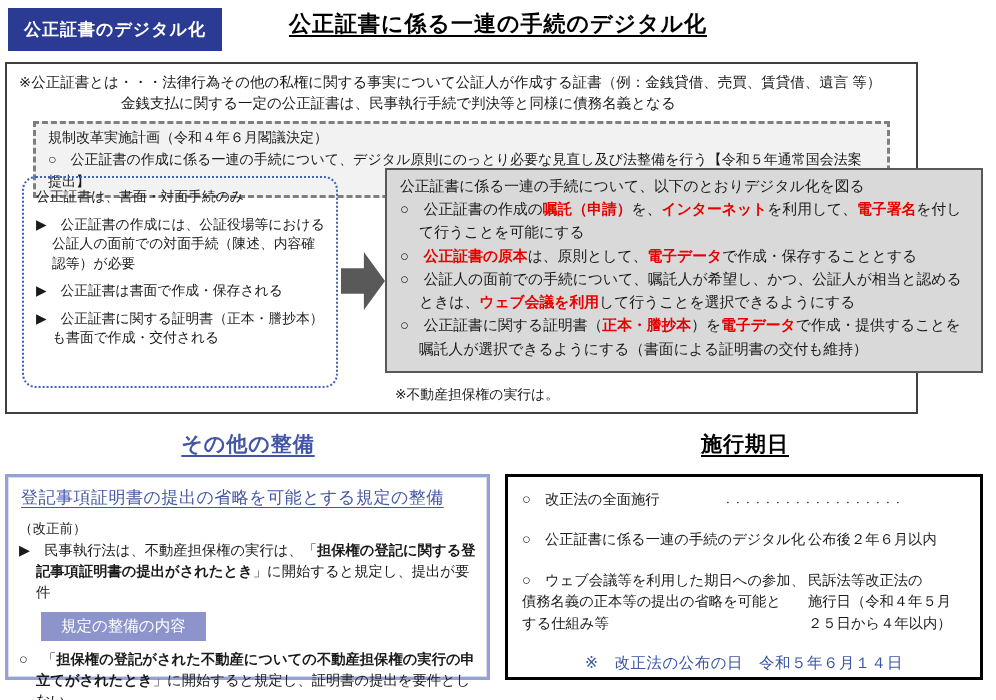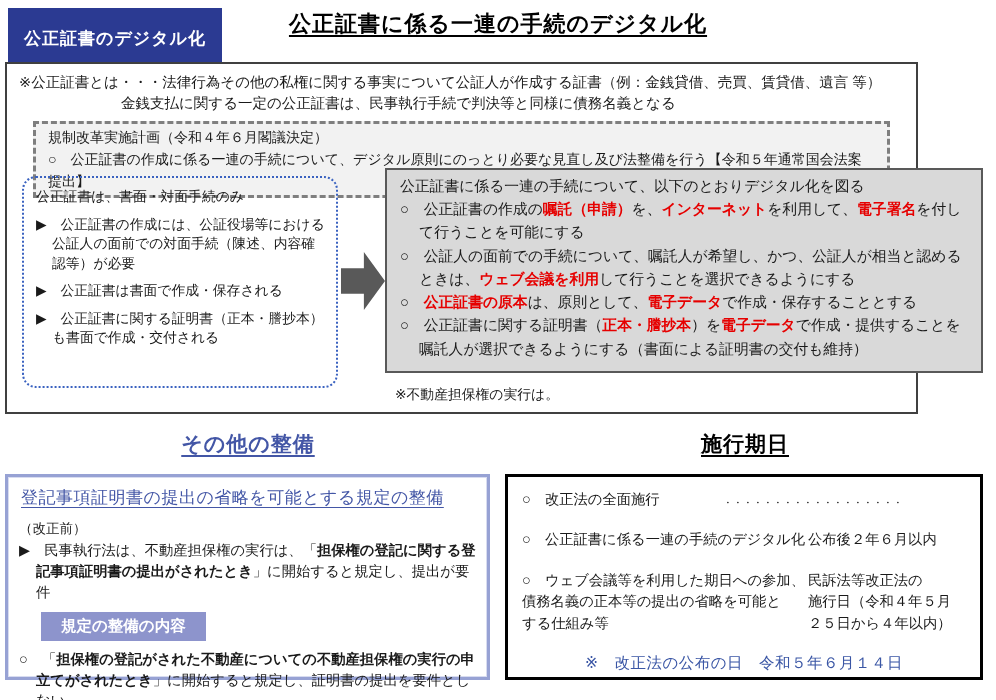--- a/index.html
+++ b/index.html
@@ -10,21 +10,21 @@
   }
   #canvas {
     position:relative; width:996px; height:700px; background:#fff; overflow:hidden;
   }
   .u { text-decoration: underline; text-underline-offset: 4px; }
 
   
   .hdr-badge {
     position:absolute; left:8px; top:8px;
     background:#2b3a92; color:#fff; font-weight:bold;
-    font-size:17px; padding:19px 16px; letter-spacing:1px;
+    font-size:17px; padding:10px 16px; letter-spacing:1px;
   }
   .main-title {
     position:absolute; left:0; right:0; top:9px; text-align:center;
     font-size:22px; font-weight:bold; color:#000; letter-spacing:1px;
   }
 
   
   .overview-box {
     position:absolute; left:5px; top:62px; width:913px; height:352px;
     border:2px solid #404040; background:#fff;
@@ -68,21 +68,21 @@
   .other-box {
     position:absolute; left:5px; top:474px; width:485px; height:206px;
     border:3px solid #97a2d4; box-shadow: inset 0 0 0 1px #d8dcf0;
     padding:7px 11px; font-size:14.3px; line-height:1.45; background:#fff;
   }
   .other-title { color:#4356a6; font-size:17px; margin:2px 0 8px 2px; letter-spacing:0.5px; }
   .other-before-label { font-size:13.5px; margin-bottom:2px; }
   .other-item { padding-left:17px; text-indent:-17px; }
   .other-badge {
     display:inline-block; margin:10px 0 8px 22px;
-    background:#8d94cc; color:#fff; font-weight:bold;
+    background:#8d94cc; color:#fff; font-weight:normal;
     font-size:15.5px; padding:3px 20px;
   }
 
   
   .sched-heading {
     position:absolute; left:500px; top:430px; width:490px; text-align:center;
     color:#000; font-size:21px; font-weight:bold; letter-spacing:1px;
   }
   .sched-box {
     position:absolute; left:505px; top:474px; width:478px; height:206px;
@@ -120,22 +120,22 @@
       <div class="cb-bullet">▶　公正証書の作成には、公証役場等における公証人の面前での対面手続（陳述、内容確認等）が必要</div>
       <div class="cb-bullet">▶　公正証書は書面で作成・保存される</div>
       <div class="cb-bullet">▶　公正証書に関する証明書（正本・謄抄本）も書面で作成・交付される</div>
     </div>
 
     <div class="arrow-icon"></div>
 
     <div class="digital-box">
       <div class="db-header">公正証書に係る一連の手続について、以下のとおりデジタル化を図る</div>
       <div class="db-item"><span>○　公正証書の作成の</span><span class="run-red">嘱託（申請）</span><span>を、</span><span class="run-red">インターネット</span><span>を利用して、</span><span class="run-red">電子署名</span><span>を付して行うことを可能にする</span></div>
+      <div class="db-item"><span>○　</span><span class="run-red">公正証書の原本</span><span>は、原則として、</span><span class="run-red">電子データ</span><span>で作成・保存することとする</span></div>
       <div class="db-item"><span>○　公証人の面前での手続について、嘱託人が希望し、かつ、公証人が相当と認めるときは、</span><span class="run-red">ウェブ会議を利用</span><span>して行うことを選択できるようにする</span></div>
-      <div class="db-item"><span>○　</span><span class="run-red">公正証書の原本</span><span>は、原則として、</span><span class="run-red">電子データ</span><span>で作成・保存することとする</span></div>
       <div class="db-item"><span>○　公正証書に関する証明書（</span><span class="run-red">正本・謄抄本</span><span>）を</span><span class="run-red">電子データ</span><span>で作成・提供することを嘱託人が選択できるようにする（書面による証明書の交付も維持）</span></div>
     </div>
 
     <div class="ov-footnotes">
       <span>※不動産担保権の実行は。</span>
     </div>
   </div>
 
   <div class="other-heading">
     <span class="u">その他の整備</span>

